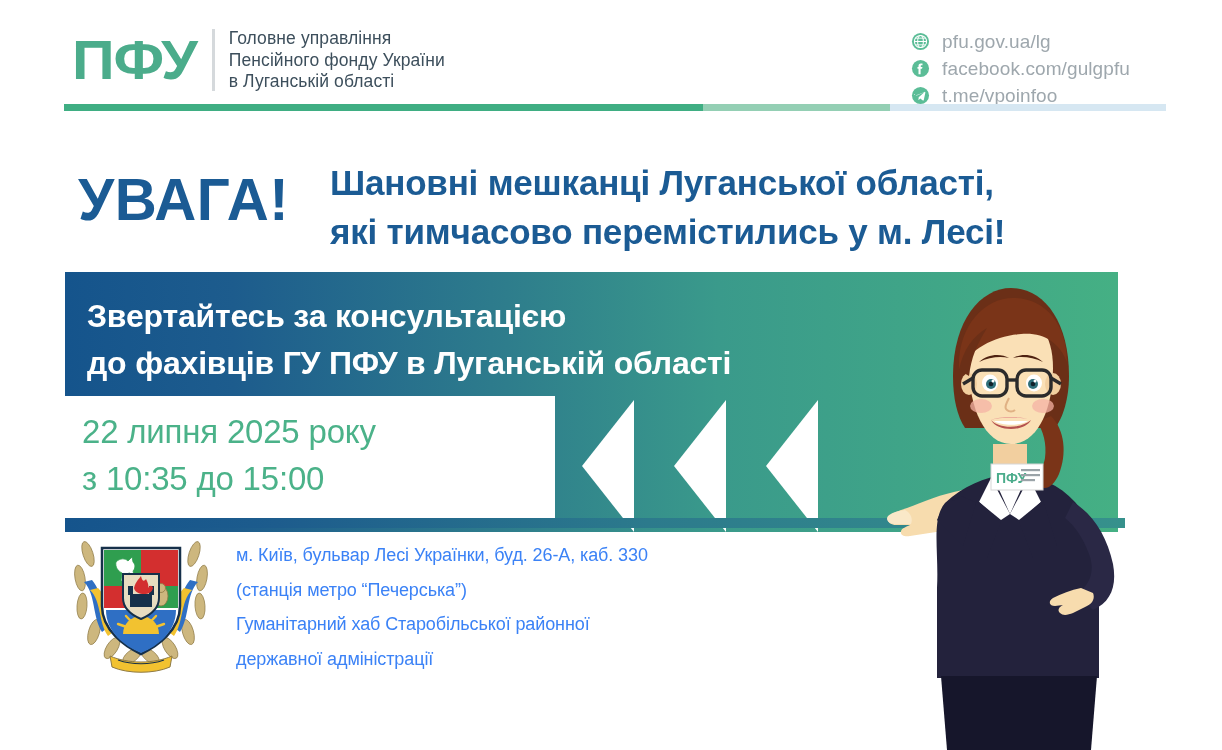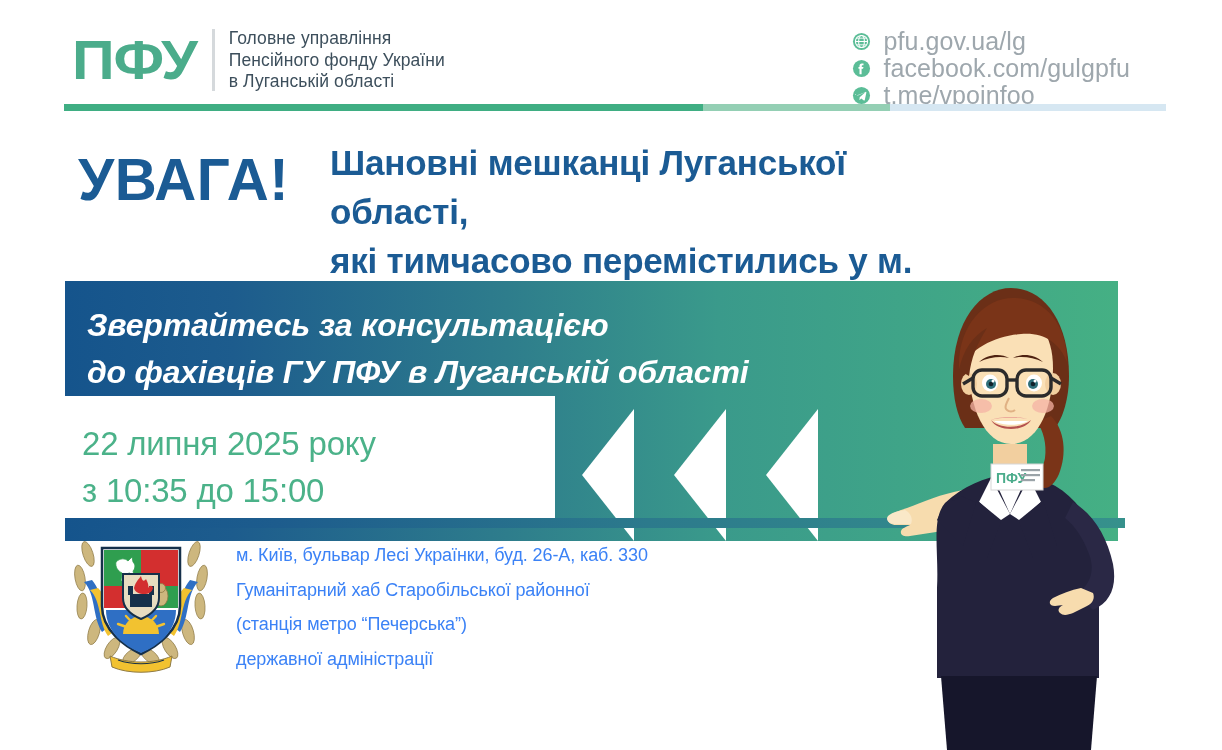--- a/index.html
+++ b/index.html
@@ -74,44 +74,45 @@
     height: 25px;
     margin-bottom: 2px;
   }
   .link-icon {
     width: 19px;
     height: 19px;
     margin-right: 12px;
     flex: 0 0 19px;
   }
   .link-text {
-    font-size: 25px;
+    font-size: 19px;
     color: #9ea7ad;
     letter-spacing: 0.1px;
   }
 
   .header-rule {
     position: absolute;
     left: 64px;
     top: 104px;
     width: 1102px;
     height: 7px;
     background: linear-gradient(to right,
         #3fae83 0%, #3fae83 58%,
         #94cfb4 58%, #94cfb4 75%,
         #d6e7f2 75%, #d6e7f2 100%);
   }
 
   
   .headline {
     position: absolute;
     left: 0;
-    top: 128px;
+    top: 148px;
     width: 988px;
     height: 110px;
+    padding-left: 22px;
   }
   .attention {
     position: absolute;
     left: 78px;
     top: 22px;
     font-size: 60px;
     line-height: 60px;
     font-weight: bold;
     color: #1b5b94;
     letter-spacing: 0.5px;
@@ -127,26 +128,25 @@
     font-weight: bold;
     color: #1b5b94;
     white-space: pre-line;
     letter-spacing: -0.2px;
   }
 
   
   .banner {
     position: absolute;
     left: 65px;
-    top: 281px;
+    top: 272px;
     width: 1053px;
     height: 260px;
     background: linear-gradient(to right, #15548c 0%, #1d5c8d 16%, #2e7d8c 42%, #3a9a8b 62%, #45b084 100%);
     overflow: hidden;
-    font-style: italic;
   }
   .banner-text {
     position: absolute;
     left: 22px;
     top: 21px;
     font-size: 32px;
     line-height: 47px;
     font-weight: bold;
     color: #ffffff;
     white-space: pre-line;
@@ -171,21 +171,20 @@
   .chev-1 { left: 12px; }
   .chev-2 { left: 104px; }
   .chev-3 { left: 196px; }
 
   
   .date-block {
     position: absolute;
     left: 82px;
     top: 408px;
     z-index: 4;
-    margin-top: 12px;
   }
   .date-line {
     font-size: 33px;
     line-height: 47px;
     color: #4bb289;
     font-weight: normal;
     letter-spacing: -0.2px;
   }
   .white-mask {
     position: absolute;
@@ -375,22 +374,22 @@
       <rect x="83" y="50" width="5" height="9" fill="#16304a"></rect>
       <path d="M68 52 c2-7 5-9 7-12 1 5 3 6 5 3 2 4 3 7 2 9 2-3 4-3 5 0 -1 4-4 6-9 6 -5 0-9-2-10-6z" fill="#d32f2f"></path>
 
       <path d="M44 120 C62 128, 88 128, 106 120 L104 131 C88 138, 62 138, 46 131 Z" fill="#f2c230" stroke="#8e7a45" stroke-width="1"></path>
       <path d="M52 124 C66 129, 84 129, 98 124" fill="none" stroke="#16304a" stroke-width="1.2"></path>
     </svg>
   </div>
 
   <div class="address-block">
     <div class="address-line">м. Київ, бульвар Лесі Українки, буд. 26-А, каб. 330</div>
+    <div class="address-line">(станція метро “Печерська”)</div>
     <div class="address-line">Гуманітарний хаб Старобільської районної</div>
-    <div class="address-line">(станція метро “Печерська”)</div>
     <div class="address-line">державної адміністрації</div>
   </div>
 
   <div class="woman">
     <svg viewBox="0 0 330 492" width="330" height="492">
 
       <path d="M118 232 C96 236, 78 244, 62 250 C52 253, 46 256, 44 259 c-3 4 1 8 7 8 l14 0 c-4 2 -8 3 -9 6 -1 4 3 6 9 5 l26 -4 c10 -1 18 -3 24 -7 z" fill="#f7dcae"></path>
       <path d="M60 252 c-8 1 -14 3 -17 6 -3 4 1 8 7 8 l16 0 c2 -5 0 -11 -6 -14z" fill="#fae8c8"></path>
 
       <path d="M100 245 C118 228, 140 219, 160 217 C186 215, 212 224, 230 244 C246 262, 252 292, 254 330 L254 420 L92 420 L92 330 C94 292, 86 262, 100 245 Z" fill="#23223c"></path>

